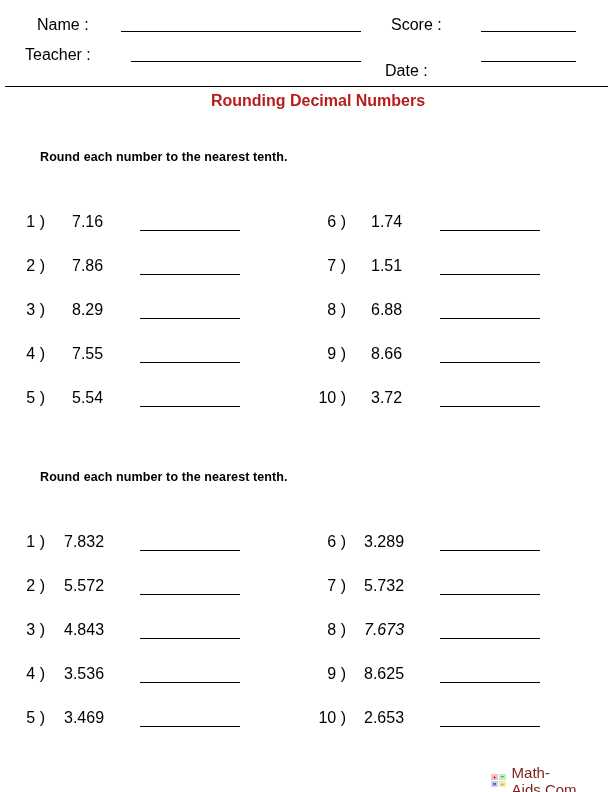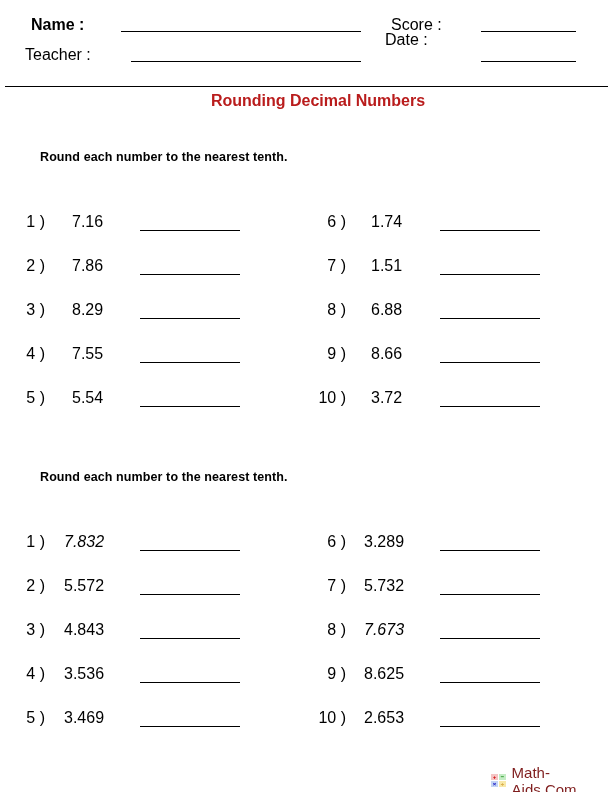--- a/index.html
+++ b/index.html
@@ -20,28 +20,28 @@
   .qval { position: absolute; font-size: 16px; }
   .ans { position: absolute; width: 100px; border-bottom: 1px solid #000; height: 0; }
   .footer { position: absolute; left: 491px; top: 764px; display: flex; align-items: center; }
   .logo { width: 16px; height: 14px; display: grid; grid-template-columns: 7px 7px; grid-template-rows: 6px 6px; gap: 1px; margin-right: 5px; }
   .logo span { display: block; font-size: 6px; line-height: 6px; text-align: center; font-weight: bold; }
   .footer-text { font-size: 15px; color: #7f1d1d; }
 </style>
 </head>
 <body>
 
-<div class="abs hdr-label" style="left:31px;top:16px;font-weight:bold;">Name :</div>
+<div class="abs hdr-label" style="left:37px;top:16px;">Name :</div>
 <div class="blank" style="left:121px;top:31px;width:240px;"></div>
 <div class="abs hdr-label" style="left:391px;top:16px;">Score :</div>
 <div class="blank" style="left:481px;top:31px;width:95px;"></div>
 
 <div class="abs hdr-label" style="left:25px;top:46px;">Teacher :</div>
 <div class="blank" style="left:131px;top:61px;width:230px;"></div>
-<div class="abs hdr-label" style="left:385px;top:31px;">Date :</div>
+<div class="abs hdr-label" style="left:385px;top:62px;">Date :</div>
 <div class="blank" style="left:481px;top:61px;width:95px;"></div>
 
 <div class="rule"></div>
 
 <div class="title">Rounding Decimal Numbers</div>
 
 <div class="instr" style="top:150px;">Round each number to the nearest tenth.</div>
 
 <div>
 
@@ -83,21 +83,21 @@
 
   <div class="qnum" style="left:306px;top:389px;">10 )</div>
   <div class="qval" style="left:371px;top:389px;">3.72</div>
   <div class="ans" style="left:440px;top:406px;"></div>
 </div>
 
 <div class="instr" style="top:470px;">Round each number to the nearest tenth.</div>
 
 <div>
   <div class="qnum" style="left:5px;top:533px;">1 )</div>
-  <div class="qval" style="left:64px;top:533px;font-style:italic;">7.832</div>
+  <div class="qval" style="left:64px;top:533px;">7.832</div>
   <div class="ans" style="left:140px;top:550px;"></div>
 
   <div class="qnum" style="left:5px;top:577px;">2 )</div>
   <div class="qval" style="left:64px;top:577px;">5.572</div>
   <div class="ans" style="left:140px;top:594px;"></div>
 
   <div class="qnum" style="left:5px;top:621px;">3 )</div>
   <div class="qval" style="left:64px;top:621px;">4.843</div>
   <div class="ans" style="left:140px;top:638px;"></div>
 

